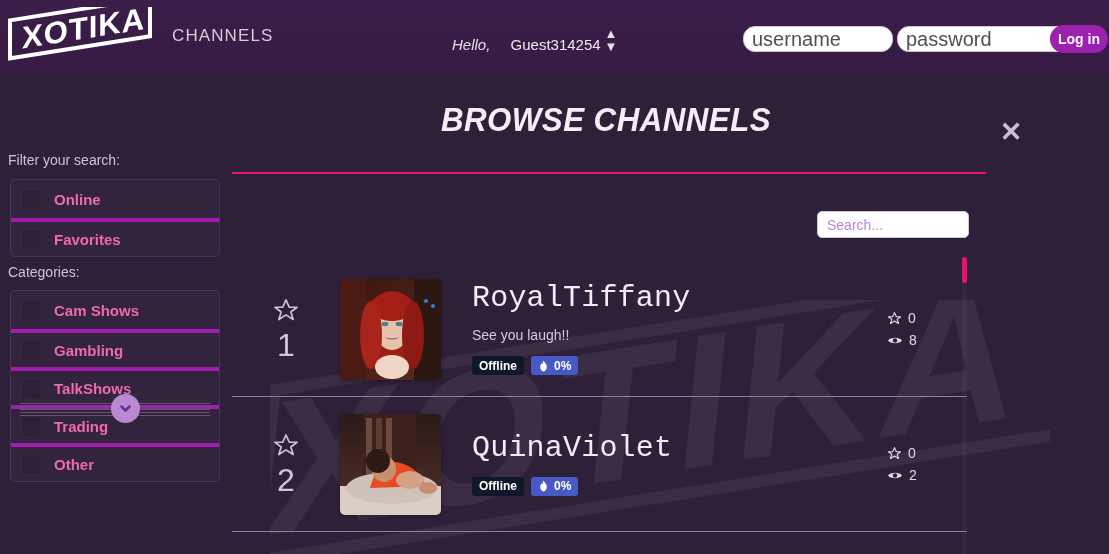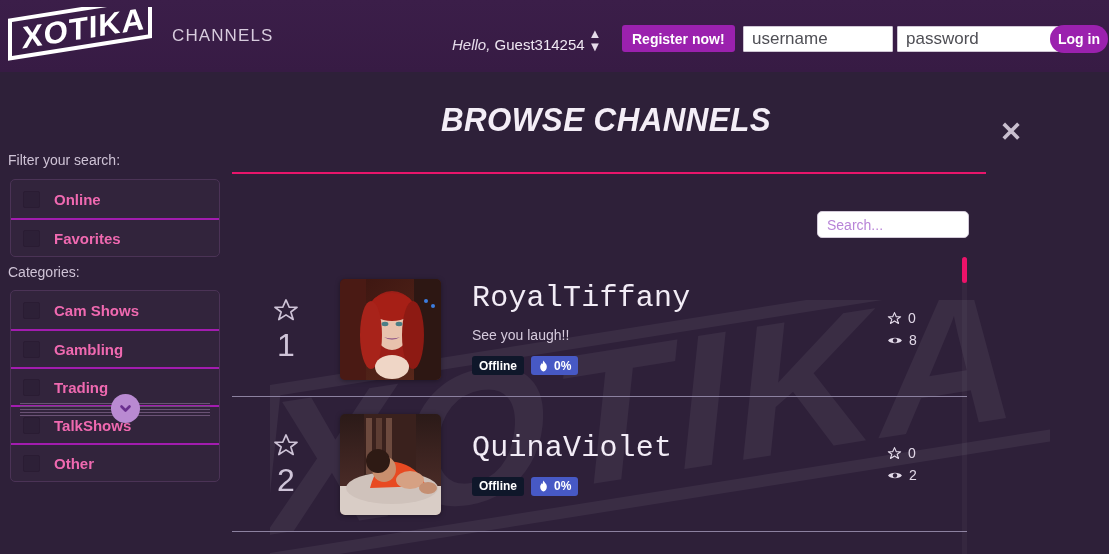--- a/index.html
+++ b/index.html
@@ -46,42 +46,42 @@
   .nav-channels {
     position: absolute; left: 172px; top: 26px;
     color: #d7cbdd; font-size: 17px; letter-spacing: 1.1px;
   }
 
   .greeting {
     position: absolute; left: 452px; top: 27px;
     font-size: 15px; color: #ddd4e2; white-space: nowrap;
   }
   .greeting .hello { font-style: italic; color: #e6dcea; margin-top: 40px; }
-  .greeting .user { color: #efe8f2; }
+  .greeting .user { color: #efe8f2; margin-left: 16px; }
   .sortarrows {
     display: inline-block; vertical-align: -1px; margin-left: 4px;
     font-size: 13px; line-height: 1; color: #e6dcea;
   }
 
   .btn-register {
     position: absolute; left: 622px; top: 25px;
     height: 27px; padding: 0 10px;
     background: #9b21ae; color: #fff;
     border: none; border-radius: 3px;
     font-size: 14px; font-weight: 700; cursor: pointer;
     font-family: "Liberation Sans", sans-serif;
   }
   .or-text {
     position: absolute; left: 722px; top: 29px;
     font-size: 12px; color: #ddd4e2; margin-left: 32px;
   }
   .inp {
     position: absolute; top: 26px; height: 26px;
-    background: #fff; border: 1px solid #cfc6d4; border-radius: 1px;
-    font-size: 17px; color: #444; padding: 0 8px;
+    background: #fff; border: 1px solid #cfc6d4; border-radius: 12px;
+    font-size: 20px; color: #444; padding: 0 8px;
     font-family: "Liberation Sans", sans-serif;
   }
   .inp::placeholder { color: #4f4f55; opacity: 1; }
   .inp-user { left: 743px; width: 150px; }
   .inp-pass { left: 897px; width: 173px; }
   .btn-login {
     position: absolute; left: 1050px; top: 25px;
     height: 28px; padding: 5px 8px;
     background: #9b21ae; color: #fff; border: none; border-radius: 14px;
     font-size: 14px; font-weight: 700; cursor: pointer;
@@ -103,21 +103,21 @@
     border-radius: 5px;
     background: rgba(255,255,255,0.018);
   }
   .panel-filters { top: 95px; }
   .panel-categories { top: 206px; }
 
   .chk-row {
     position: relative; display: flex; align-items: center;
     height: 38px; padding: 0 12px;
   }
-  .chk-row + .chk-row { border-top: 2px solid #a21caf; }
+  .chk-row + .chk-row { border-top: 4px solid #a21caf; }
   .cbox {
     width: 17px; height: 17px; flex: 0 0 17px;
     border: 1px solid #2a1c33;
     background: #2d2037;
     border-radius: 2px; margin-right: 14px;
     cursor: pointer;
   }
   .chk-label {
     color: #ef69b0; font-size: 15px; font-weight: 700;
   }
@@ -246,21 +246,20 @@
       </svg>
     </div>
 
     <div class="nav-channels">CHANNELS</div>
 
     <div class="greeting">
       <span class="hello">Hello,</span>
       <span class="user">Guest314254</span><span class="sortarrows">▲<br>▼</span>
     </div>
 
-    <button class="btn-register">Register now!</button>
     <span class="or-text">or</span>
 
     <input class="inp inp-user" type="text" placeholder="username" style="">
     <input class="inp inp-pass" type="text" placeholder="password" style="">
     <button class="btn-login">Log in</button>
   </div>
 
   <div class="sidebar">
 
     <div class="side-label lbl-filter">Filter your search:</div>
@@ -282,25 +281,25 @@
       <div class="chk-row">
         <span class="cbox"></span>
         <span class="chk-label">Cam Shows</span>
       </div>
       <div class="chk-row">
         <span class="cbox"></span>
         <span class="chk-label">Gambling</span>
       </div>
       <div class="chk-row">
         <span class="cbox"></span>
+        <span class="chk-label">TalkShows</span>
+      </div>
+      <div class="chk-row">
+        <span class="cbox"></span>
         <span class="chk-label">Trading</span>
-      </div>
-      <div class="chk-row">
-        <span class="cbox"></span>
-        <span class="chk-label">TalkShows</span>
       </div>
       <div class="chk-row">
         <span class="cbox"></span>
         <span class="chk-label">Other</span>
       </div>
     </div>
 
     <div class="collapse-wrap">
       <div class="collapse-lines">
         <i></i>

